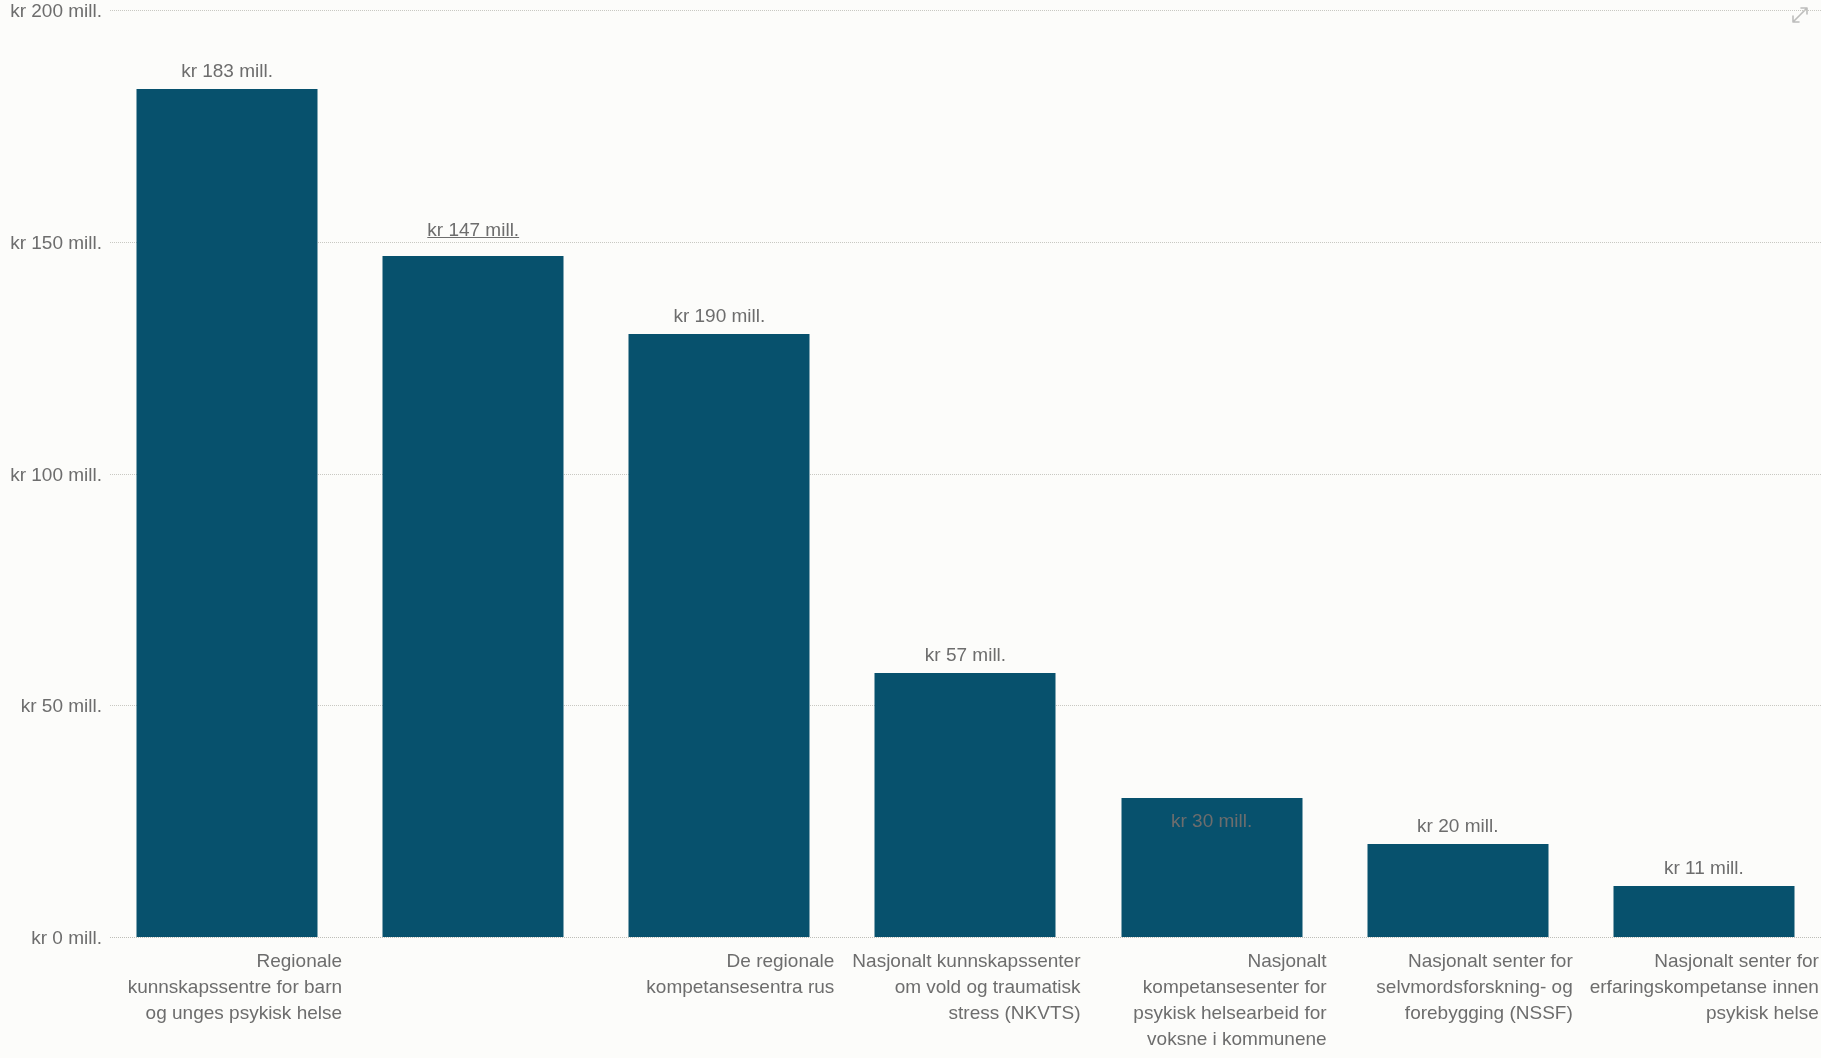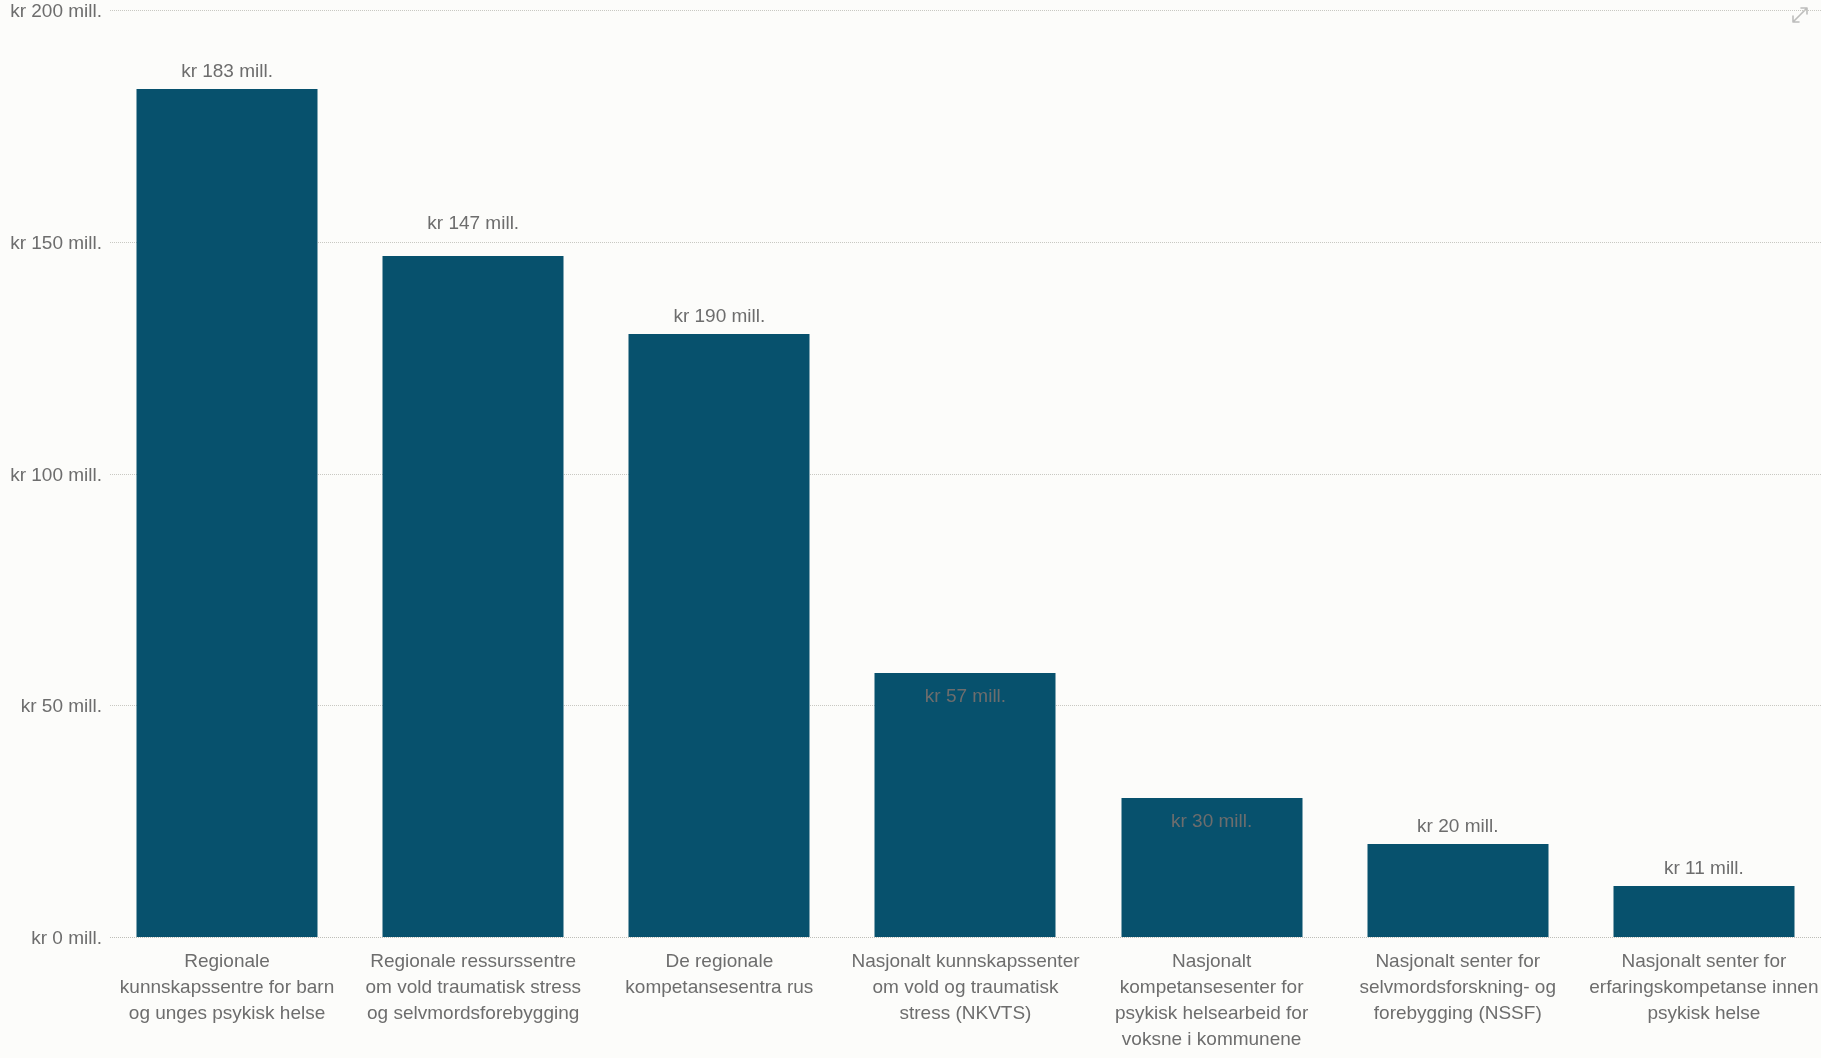--- a/index.html
+++ b/index.html
@@ -101,21 +101,21 @@
     white-space: nowrap;
     line-height: 1;
   }
 
   .cat-label {
     position: absolute;
     left: 50%;
     transform: translateX(-50%);
     top: 948px;
     width: 230px;
-    text-align: center;
+    text-align: right;
     font-size: 19px;
     line-height: 26px;
     color: #6d6d6d;
   }
 </style>
 </head>
 <body>
 
 <div id="chart-root">
 
@@ -141,31 +141,30 @@
         <div class="ytick" style="top: 10px;">kr 200 mill.</div>
       </div>
     <div class="bars" id="bars">
         <div class="bar-col">
           <div class="bar" title="kr 183 mill." style="top: 88.795px; height: 848.205px; background: rgb(7, 81, 109);"></div>
           <div class="bar-value" style="top: 60.795px;">kr 183 mill.</div>
           <div class="cat-label">Regionale kunnskapssentre for barn og unges psykisk helse</div>
         </div>
         <div class="bar-col">
           <div class="bar" title="kr 147 mill." style="top: 255.655px; height: 681.345px; background: rgb(7, 81, 109);"></div>
-          <div class="bar-value" style="top: 213px;">kr 147 mill.</div>
-          <div class="cat-label">Regionale ressurssentre om vold traumatisk stress og selvmordsforebygging</div>
+          <div class="bar-value" style="top: 220px; text-decoration: underline;">kr 147 mill.</div>
         </div>
         <div class="bar-col">
           <div class="bar" title="kr 130 mill." style="top: 334.45px; height: 602.55px; background: rgb(7, 81, 109);"></div>
           <div class="bar-value" style="top: 306.45px;">kr 190 mill.</div>
           <div class="cat-label">De regionale kompetansesentra rus</div>
         </div>
         <div class="bar-col">
           <div class="bar" title="kr 57 mill." style="top: 672.805px; height: 264.195px; background: rgb(7, 81, 109);"></div>
-          <div class="bar-value" style="top: 644.805px; margin-top: 41px;">kr 57 mill.</div>
+          <div class="bar-value" style="top: 644.805px;">kr 57 mill.</div>
           <div class="cat-label">Nasjonalt kunnskapssenter om vold og traumatisk stress (NKVTS)</div>
         </div>
         <div class="bar-col">
           <div class="bar" title="kr 30 mill." style="top: 797.95px; height: 139.05px; background: rgb(7, 81, 109);"></div>
           <div class="bar-value" style="top: 811px;">kr 30 mill.</div>
           <div class="cat-label">Nasjonalt kompetansesenter for psykisk helsearbeid for voksne i kommunene (NAPHA)</div>
         </div>
         <div class="bar-col">
           <div class="bar" title="kr 20 mill." style="top: 844.3px; height: 92.7px; background: rgb(7, 81, 109);"></div>
           <div class="bar-value" style="top: 816.3px;">kr 20 mill.</div>

